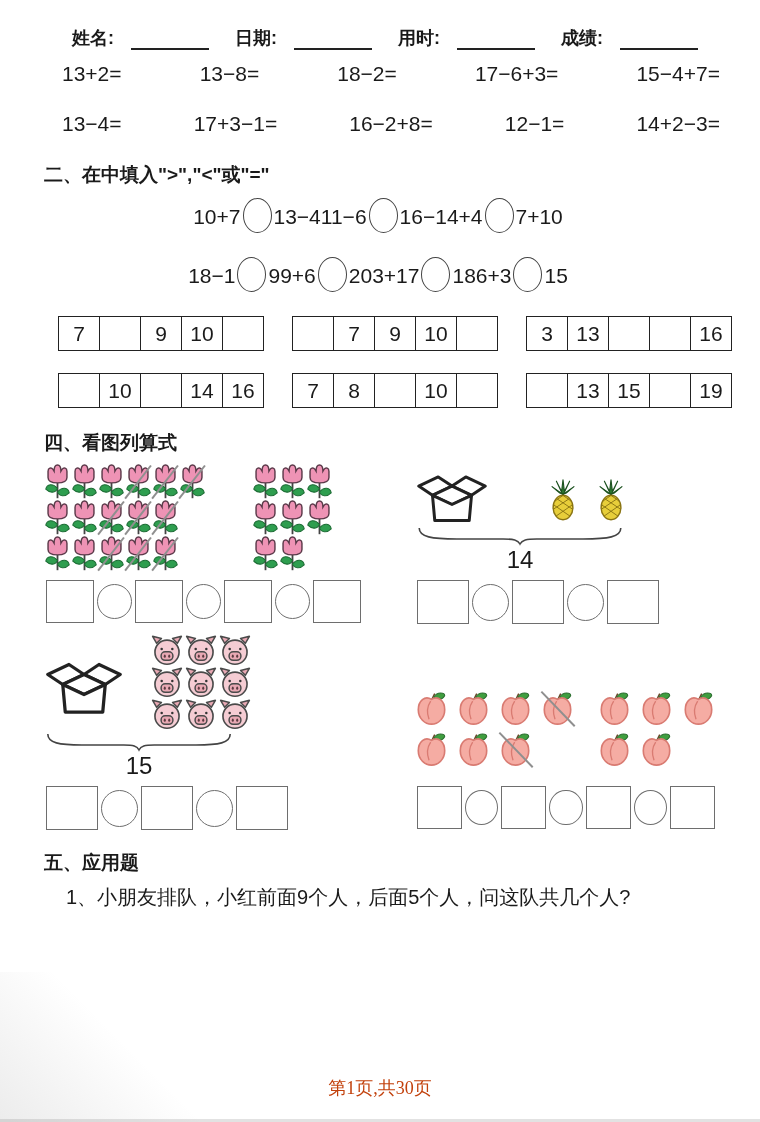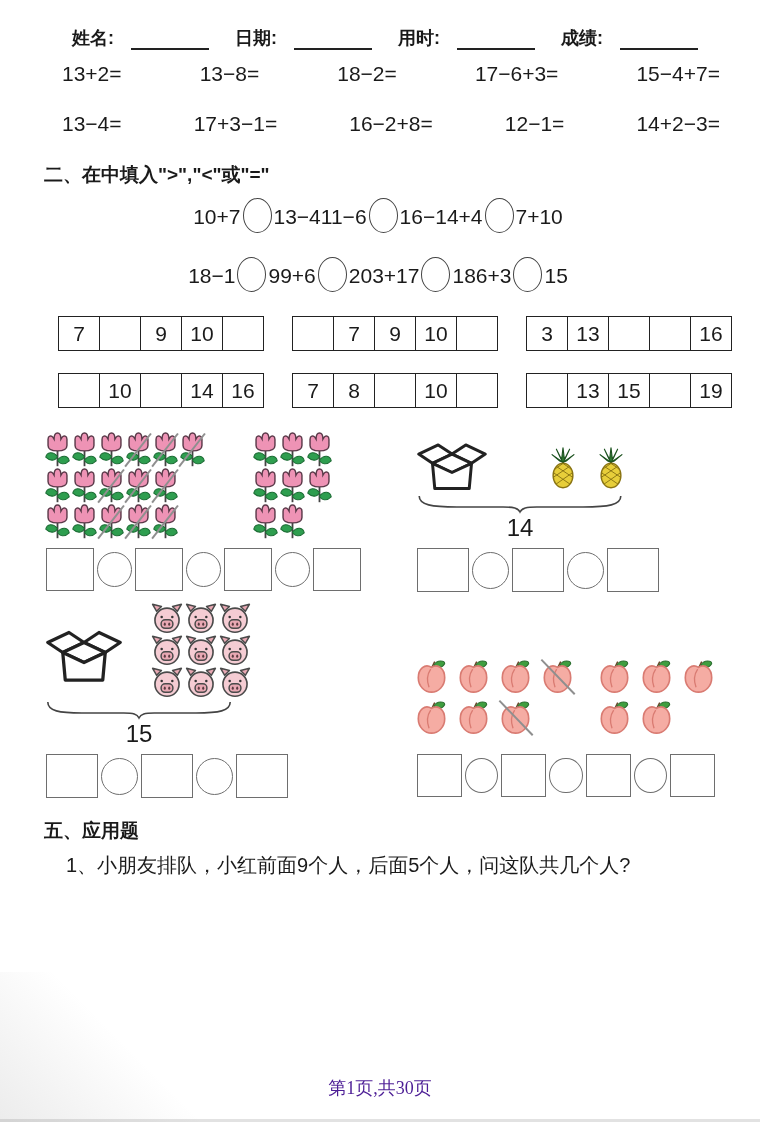--- a/index.html
+++ b/index.html
@@ -51,21 +51,21 @@
   .brace-label{text-align:center;font-size:24px;line-height:24px;margin-top:-2px;}
   .pig-grid{display:grid;grid-template-columns:repeat(3,34px);margin-left:26px;}
   .peaches{display:flex;align-items:flex-start;margin-bottom:6px;}
   .pe-row{display:flex;gap:9px;margin-bottom:4px;}
   .pe-gap{width:42px;}
 
   .sec5-problem{font-size:20px;margin:8px 0 0 22px;}
   .sec5-space{height:96px;}
 
   .footer{position:absolute;left:0;bottom:22px;width:100%;text-align:center;
-      font-family:"Liberation Serif","DejaVu Serif",serif;font-size:18px;color:#4c1d95;}
+      font-family:"Liberation Serif","DejaVu Serif",serif;font-size:18px;color:#c2410c;}
 </style>
 </head>
 <body>
 
 <svg width="0" height="0" style="position:absolute" aria-hidden="true">
   <defs>
     <symbol id="sym-tulip" viewBox="0 0 30 40">
       <path d="M15 19 L15 38" stroke="#444" stroke-width="2" fill="none"></path>
       <path d="M15 27 C10 21 3 22 2 28 C7 33 13 32 15 27 Z" fill="var(--leaf-green)" stroke="#1d6d35" stroke-width="1.2"></path>
       <path d="M15 31 C20 25 27 26 28 32 C23 37 17 36 15 31 Z" fill="var(--leaf-green)" stroke="#1d6d35" stroke-width="1.2"></path>
@@ -206,20 +206,21 @@
         <div class="seq-table">
           <div class="seq-cell"></div>
           <div class="seq-cell">13</div>
           <div class="seq-cell">15</div>
           <div class="seq-cell"></div>
           <div class="seq-cell">19</div>
         </div>
       </div>
     </div>
 
+  <div class="sec-title">四、看图列算式</div>
   <div class="pic-grid">
     <div class="pic-cell">
         <div class="flowers" id="pic-flowers">
           <div>
             <div class="fl-row">
               <span class="iw"><svg width="27" height="36">
                   <use href="#sym-tulip"></use>
                 </svg></span>
               <span class="iw"><svg width="27" height="36">
                   <use href="#sym-tulip"></use>

